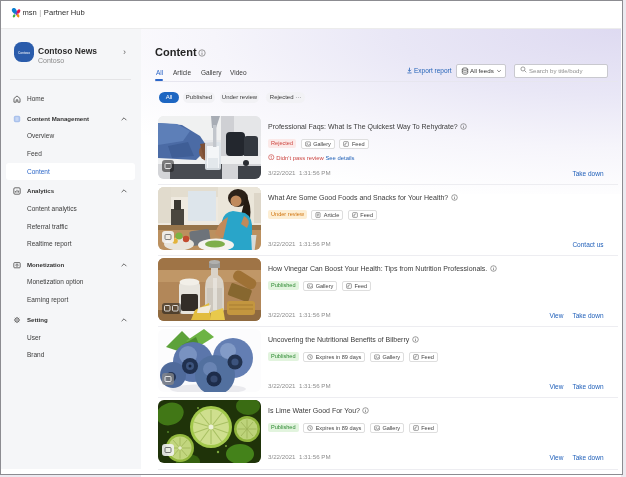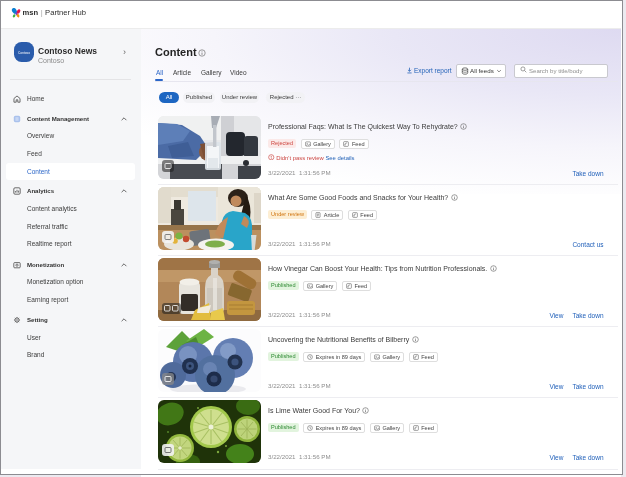--- a/index.html
+++ b/index.html
@@ -3,21 +3,21 @@
 <meta charset="utf-8">
 <style>
   html,body{margin:0;padding:0;}
   body{width:626px;height:477px;overflow:hidden;font-family:"Liberation Sans",sans-serif;background:#eceaf0;}
   #page{position:relative;width:626px;height:477px;}
   #win{position:absolute;left:0;top:0;width:623px;height:475px;box-shadow:inset 0 0 0 1px #8f8f94;background:#fff;}
   .abs{position:absolute;}
   
   #topbar{left:0;top:0;width:621px;height:28px;background:#fff;border-bottom:1px solid #ececec;}
   #brand{left:22.5px;top:7.5px;font-size:7.6px;color:#2e2e2e;letter-spacing:0;}
-  #brand b{font-weight:700;margin-top:20px;}
+  #brand b{font-weight:400;margin-top:20px;}
   #brand .sep{color:#a9a9a9;padding:0 2.5px;}
   
   #side{left:0;top:29px;width:141px;height:440px;background:#f5f6f8;}
   .sideheadname{left:38px;top:46px;font-size:8.5px;font-weight:700;color:#2b2b2b;}
   .sideheadsub{left:38px;top:57px;font-size:7px;color:#8a8a8a;}
   .sidechev{left:123px;top:47px;font-size:9px;color:#666;}
   .sidediv{left:10px;top:79px;width:121px;height:1px;background:#e4e4e6;}
   .mi{left:27px;height:12px;line-height:12px;font-size:6.5px;color:#3b3b3b;white-space:nowrap;}
   .mihead{font-weight:700;font-size:6.1px;color:#323232;}
   .sel{left:6px;width:129px;height:17px;background:#fff;border-radius:3px;}

